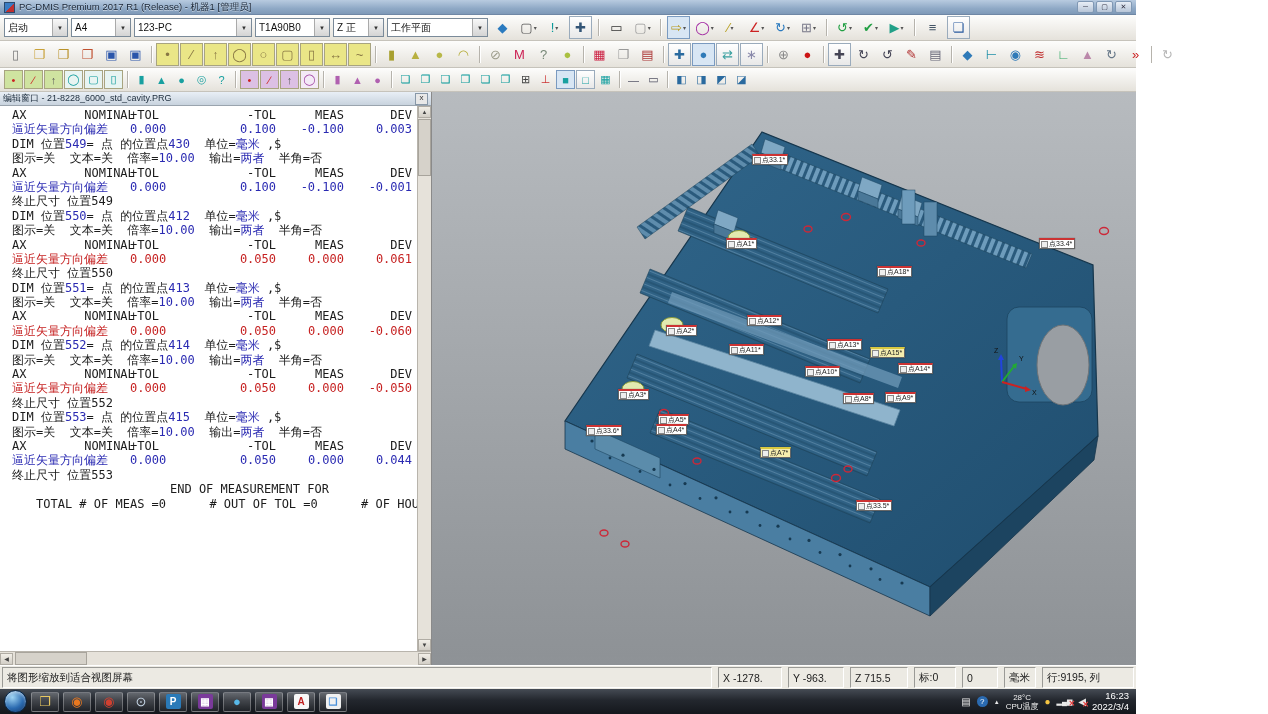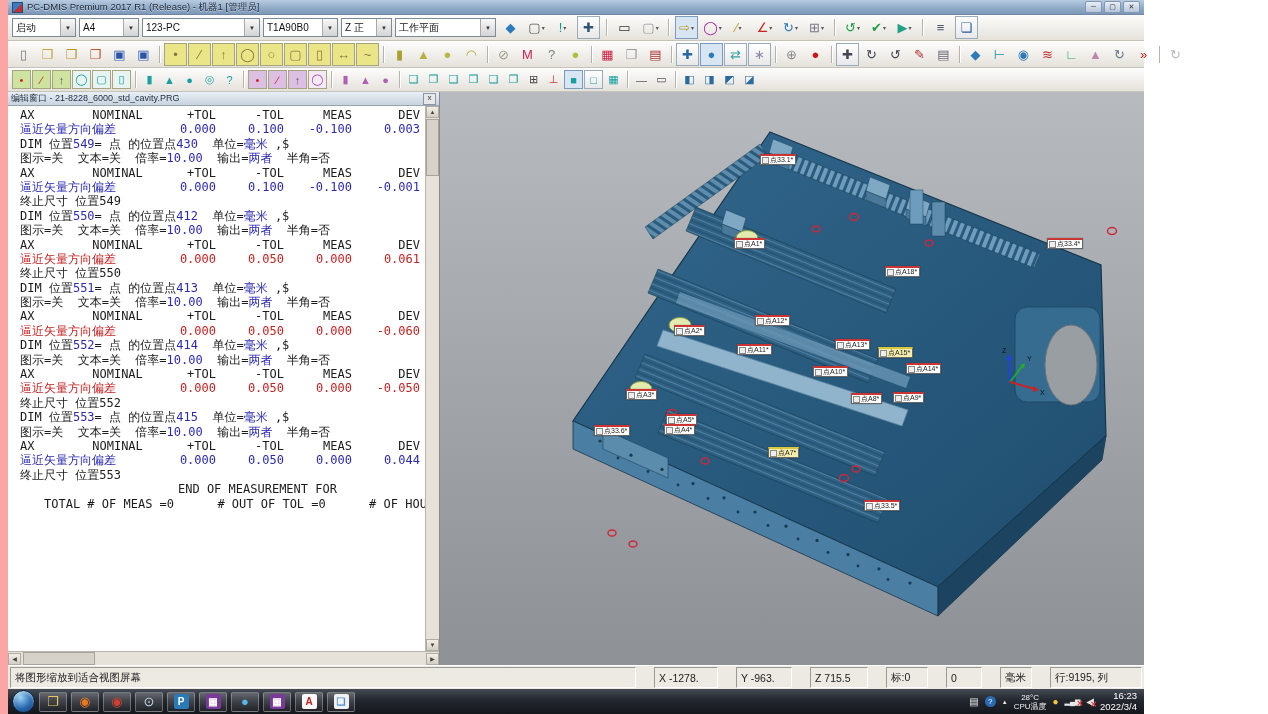--- a/index.html
+++ b/index.html
@@ -1,17 +1,17 @@
 <!DOCTYPE html>
 <html><head>
 <meta charset="utf-8">
 <style>
   html,body{margin:0;padding:0;}
   body{width:1268px;height:714px;overflow:hidden;font-family:"Liberation Sans",sans-serif;}
-  .screen{position:relative;width:1136px;height:714px;background:#fca5a5;display:flex;flex-direction:column;padding-left:8px;}
+  .screen{position:relative;width:1136px;height:714px;background:#fef9c3;display:flex;flex-direction:column;}
 
   
   .titlebar{height:14px;background:linear-gradient(#b8cbe0,#8fa9c6 60%,#7e99b8);display:flex;align-items:center;padding:0 4px;gap:4px;border-bottom:1px solid #6f87a5;}
   .app-ico{width:9px;height:9px;background:linear-gradient(135deg,#3a7cc4 55%,#c03030 55%);border:1px solid #2a4a70;}
   .titletext{font-size:9.5px;color:#1a2636;text-shadow:0 1px 0 rgba(255,255,255,.5);white-space:nowrap;}
   .wctrls{margin-left:auto;display:flex;gap:2px;}
   .wbtn{width:15px;height:10px;font-size:7px;line-height:9px;text-align:center;color:#334;background:linear-gradient(#e8eef6,#b8c6d8);border:1px solid #8098b4;border-radius:2px;}
 
   
   .menubar{height:15px;background:#f0efec;border-bottom:1px solid #d0cdc6;display:flex;align-items:center;padding-left:4px;}
@@ -34,39 +34,39 @@
 
   
   .main{flex:1;display:flex;min-height:0;}
   .edit-panel{width:431px;flex:0 0 431px;border-right:1px solid #8a8a8a;display:flex;flex-direction:column;background:#fff;}
   .edit-header{height:13px;background:linear-gradient(#e9eff6,#c8d3de);border-bottom:1px solid #9aa4ae;font-size:9px;display:flex;align-items:center;padding:0 3px;color:#1c2c3c;}
   .edit-close{margin-left:auto;width:11px;height:10px;border:1px solid #8898a8;background:#e8e8e8;font-size:8px;line-height:8px;text-align:center;color:#333;}
   .edit-main{flex:1;display:flex;min-height:0;}
   .edit-body{flex:1;background:#fff;overflow:hidden;padding-top:2px;font-family:"DejaVu Sans Mono",monospace;}
   .eline{display:flex;padding-left:12px;height:14.4px;line-height:14.4px;font-size:12px;white-space:pre;}
   .eline .c0{width:118px;flex:0 0 118px;}
-  .eline .c1{width:78px;flex:0 0 78px;text-align:right;}
+  .eline .c1{width:78px;flex:0 0 78px;text-align:left;}
   .eline .cx{width:68px;flex:0 0 68px;text-align:right;}
   .tk{color:#1c1c1c}.tb{color:#2a2ab2}.tr{color:#c62222}
   .vscroll{width:13px;flex:0 0 13px;background:#e6e2da;border-left:1px solid #b8b4ac;display:flex;flex-direction:column;align-items:center;}
   .sarrow{width:13px;height:12px;background:linear-gradient(#f2efe8,#d2cec6);border:1px solid #b0aca4;font-size:6px;display:flex;align-items:center;justify-content:center;color:#444;box-sizing:border-box;}
   .vthumb{width:11px;height:55px;background:#d6d2ca;border:1px solid #a8a49c;margin-top:1px;}
   .vsp{flex:1;}
   .hscroll{height:13px;flex:0 0 13px;background:#e6e2da;border-top:1px solid #b8b4ac;display:flex;align-items:center;}
   .hthumb{width:70px;height:11px;background:#d6d2ca;border:1px solid #a8a49c;margin-left:2px;}
   .hsp{flex:1;}
 
   .viewport{position:relative;flex:1;background:linear-gradient(#b7bbbf,#8e9296);overflow:hidden;}
   .viewport svg{position:absolute;left:0;top:0;}
   .vlabel{position:absolute;display:flex;align-items:center;gap:1px;background:#fff;border:1px solid #666;border-top:2px solid #cc3333;font-size:7px;line-height:8px;padding:0 2px 0 1px;color:#222;white-space:nowrap;box-shadow:0 0 1px rgba(0,0,0,.45);}
   .vlabel.yellow{background:#f5edae;border-top-color:#d8c840;}
   .lchk{width:5px;height:5px;border:1px solid #888;background:#eee;display:inline-block;flex:0 0 5px;}
 
   
-  .statusbar{height:21px;flex:0 0 21px;background:#eceae3;border-top:1px solid #fff;display:flex;align-items:stretch;gap:18px;padding:1px 2px;font-size:10.5px;color:#222;}
+  .statusbar{height:21px;flex:0 0 21px;background:#eceae3;border-top:1px solid #fff;display:flex;align-items:stretch;gap:6px;padding:1px 2px;font-size:10.5px;color:#222;}
   .sbcell{border:1px solid;border-color:#9a9a96 #fff #fff #9a9a96;padding:1px 4px;white-space:nowrap;overflow:hidden;display:flex;align-items:center;box-sizing:border-box;}
   .sb-msg{flex:1;}
 
   
   .taskbar{height:25px;flex:0 0 25px;background:linear-gradient(#454b54,#23272e 45%,#14171c);display:flex;align-items:center;padding:0 4px;gap:4px;}
   .start-orb{width:21px;height:21px;border-radius:50%;background:radial-gradient(circle at 35% 30%,#9ed4f4,#2a6ab0 55%,#14315e);border:1px solid #0a2440;box-shadow:inset 0 2px 3px rgba(255,255,255,.5);flex:0 0 21px;}
   .tb-icon{width:28px;height:20px;border:1px solid rgba(255,255,255,.28);border-radius:2px;background:linear-gradient(rgba(255,255,255,.22),rgba(255,255,255,.04));display:flex;align-items:center;justify-content:center;font-size:13px;flex:0 0 28px;box-sizing:border-box;}
   .tb-icon .tg{display:block;font-size:13px;line-height:13px;}
   .tb-icon .tile{width:15px;height:15px;border-radius:2px;display:flex;align-items:center;justify-content:center;font-size:10px;font-weight:bold;}
   .tray{margin-left:auto;display:flex;align-items:center;gap:6px;color:#fff;}

